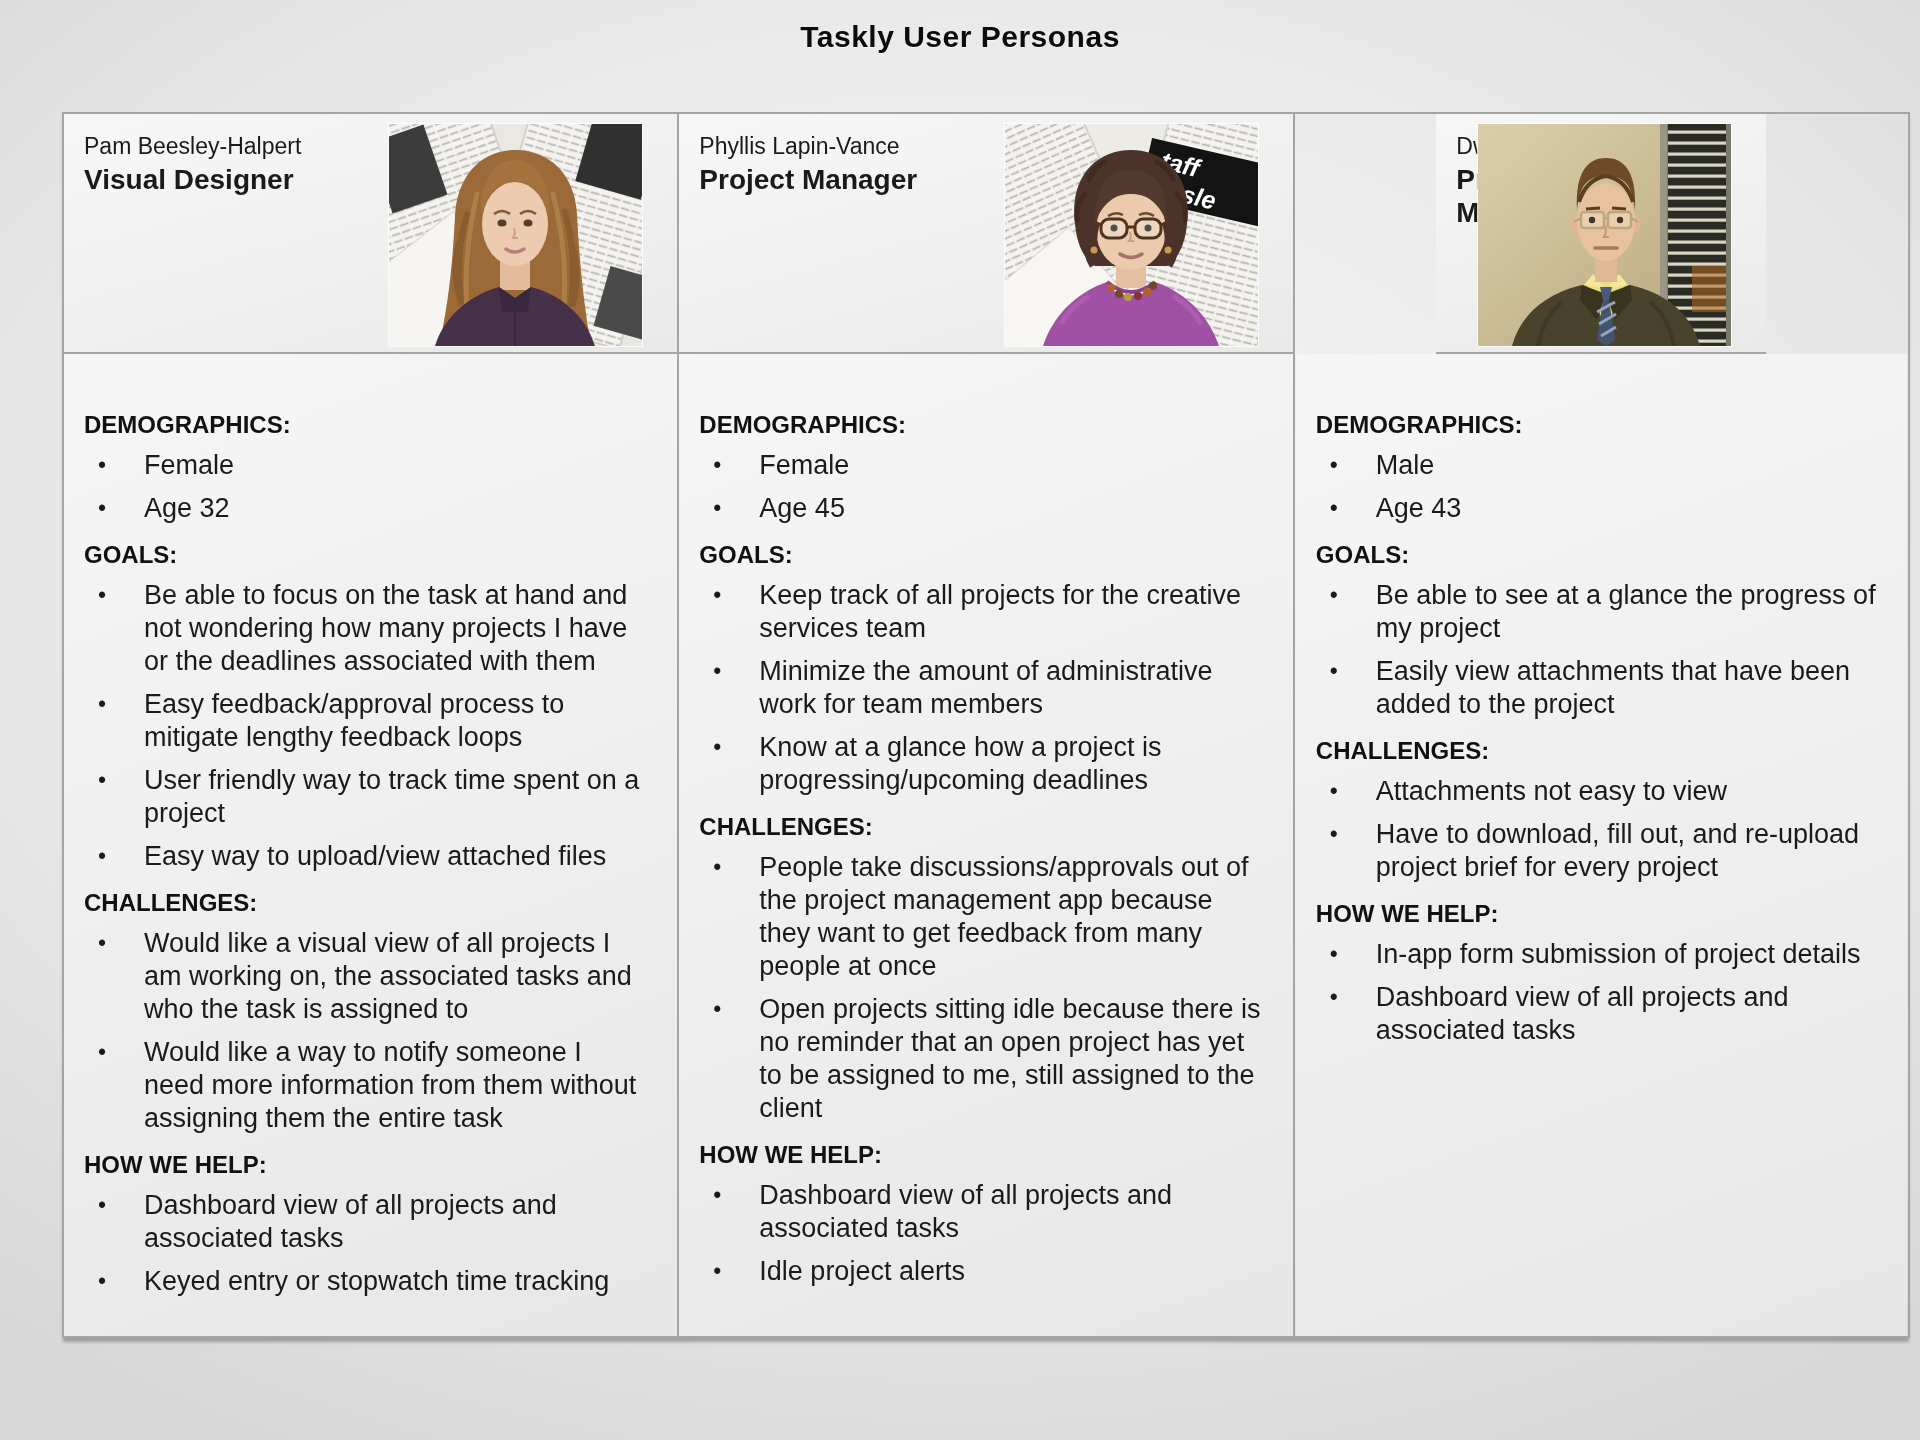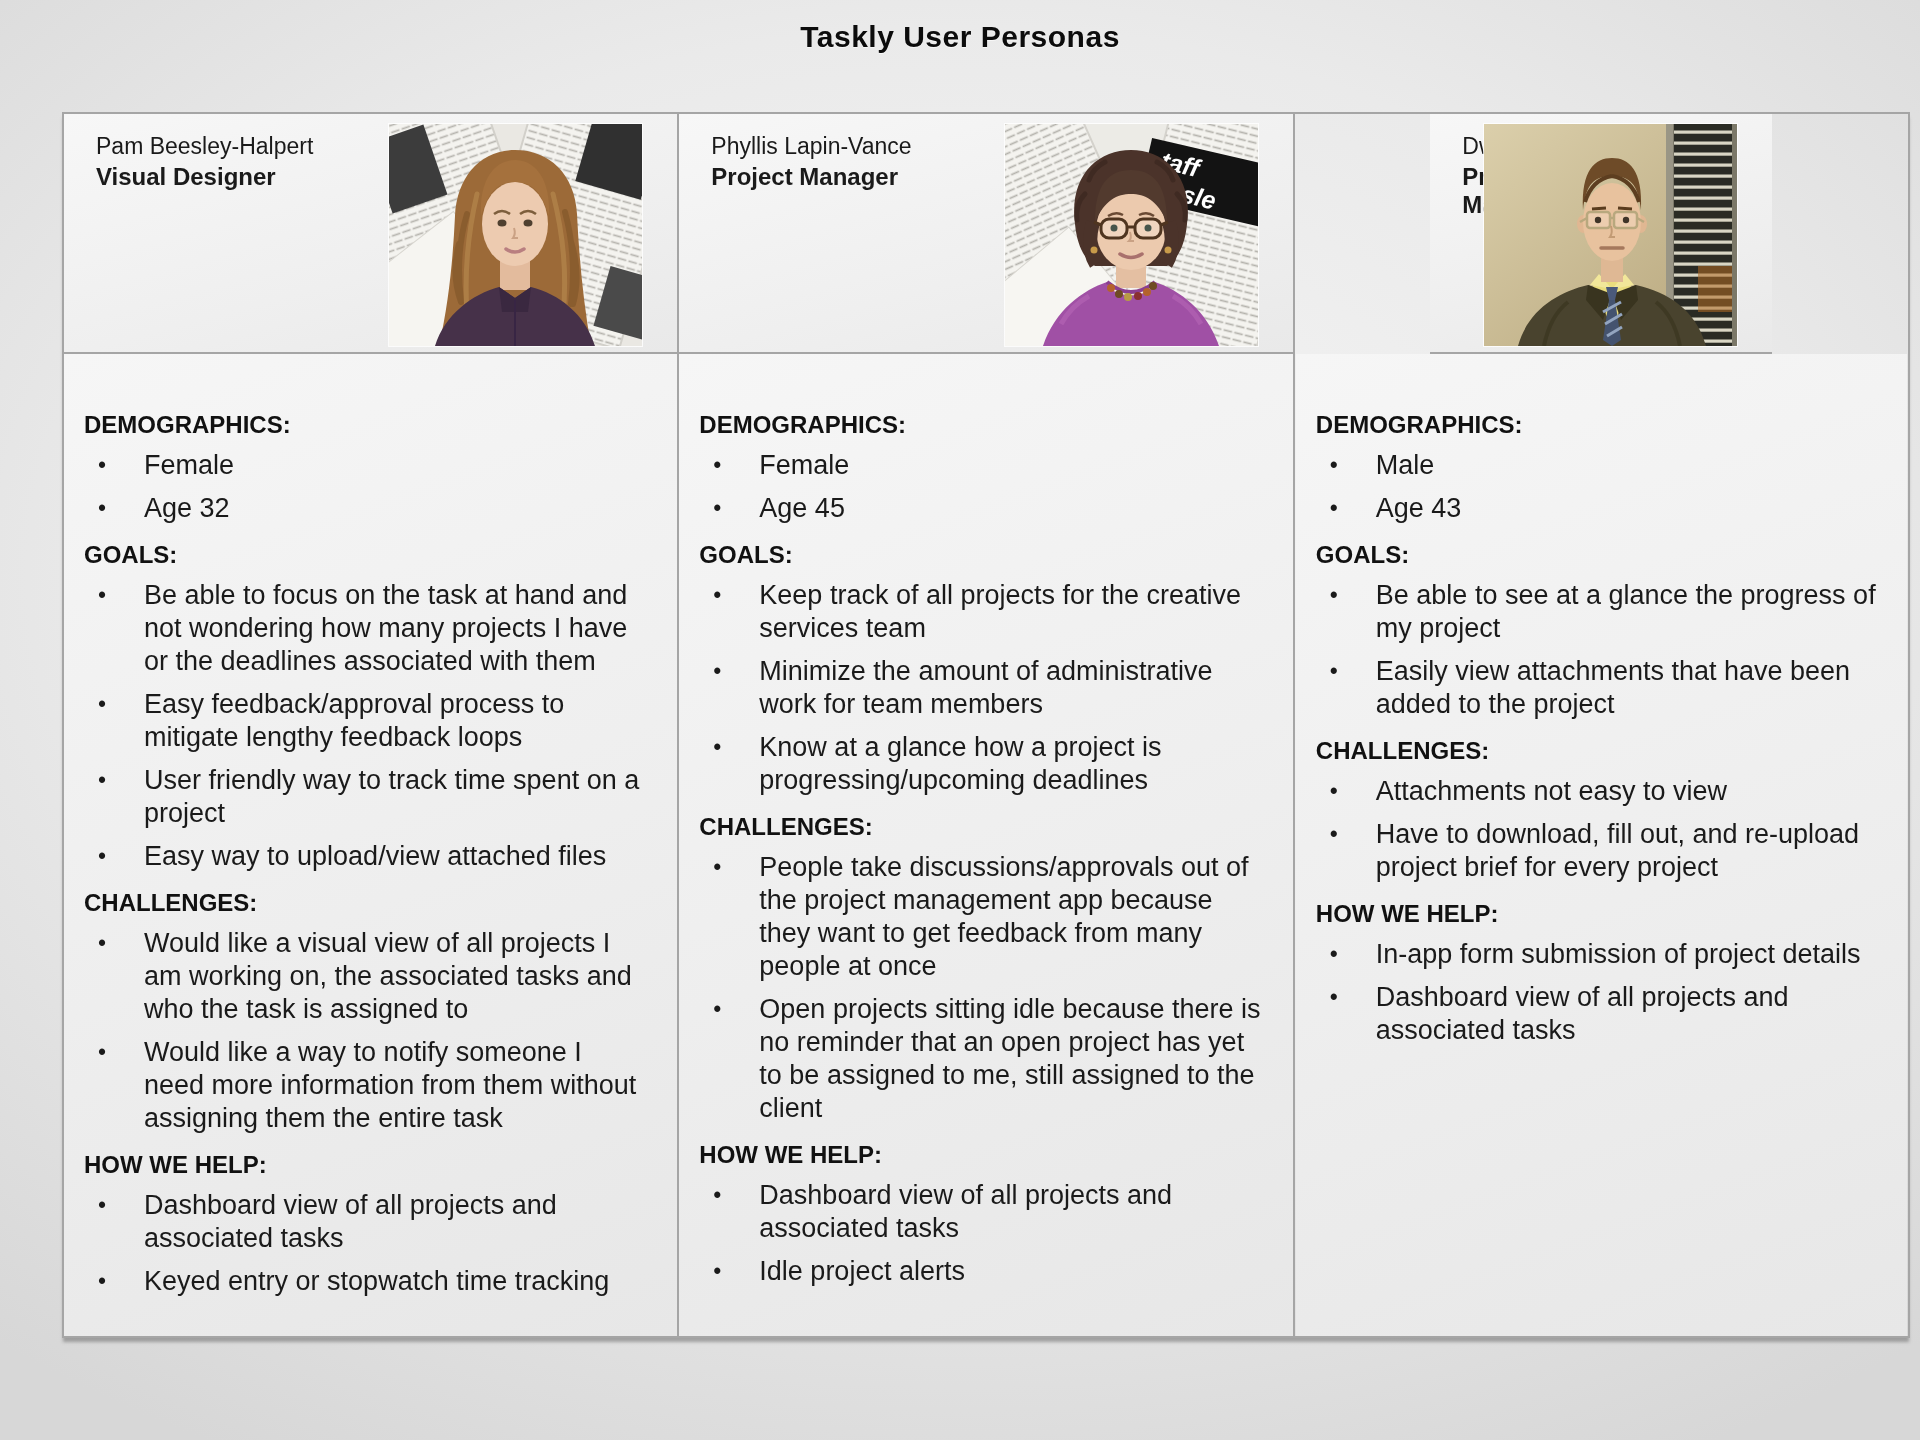--- a/index.html
+++ b/index.html
@@ -18,25 +18,25 @@
     position:absolute;left:62px;top:112px;width:1848px;height:1226px;
     display:flex;box-sizing:border-box;
     border:2px solid #a5a5a5;
     box-shadow:0 5px 3px -1px rgba(110,110,110,.55);
   }
   .persona-col{flex:1 1 0;display:flex;flex-direction:column;border-right:2px solid #a5a5a5;min-width:0;}
   .persona-col:last-child{border-right:none;align-items:center;}
   .persona-head{
     position:relative;height:240px;box-sizing:border-box;flex:0 0 auto;
     border-bottom:2px solid #a5a5a5;
-    padding:18px 0 0 32px;
+    padding:18px 0 0 20px;
     background:linear-gradient(165deg,#f7f7f7 0%,#efefef 60%,#e9e9e9 100%);
   }
   .p-name{font-size:23px;line-height:1.25;}
-  .p-role{font-size:24px;font-weight:bold;line-height:1.18;margin-top:2px;max-width:310px;}
+  .p-role{font-size:28px;font-weight:bold;line-height:1.18;margin-top:2px;max-width:310px;}
   .photo{
     position:absolute;top:10px;right:35px;width:253px;height:222px;
     overflow:hidden;box-shadow:0 0 0 1px rgba(255,255,255,.8);
   }
   .photo svg{display:block;width:100%;height:100%;}
   .persona-body{
     flex:1 1 auto;box-sizing:border-box;min-height:0;overflow:hidden;
     padding:57px 26px 0 20px;
     background:linear-gradient(160deg,#f6f6f6 0%,#eeeeee 55%,#e7e7e7 100%);
   }

